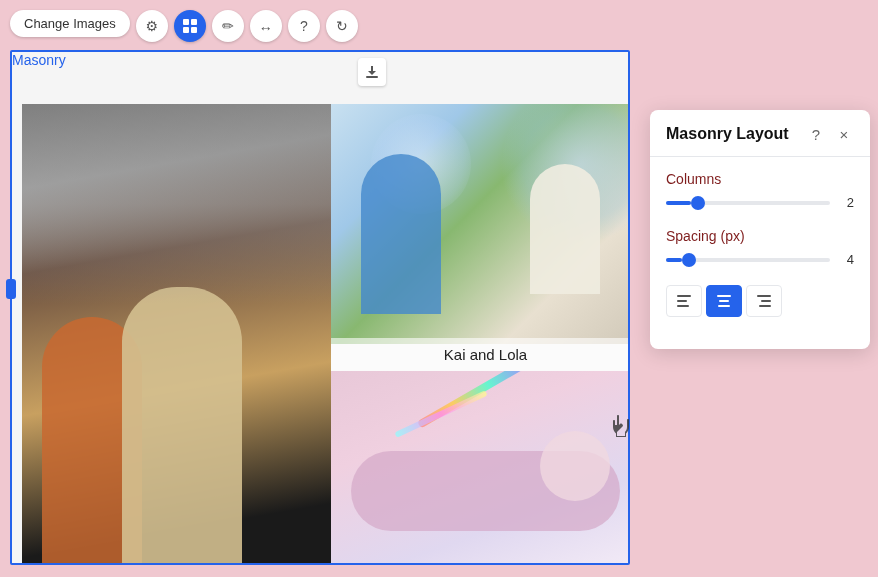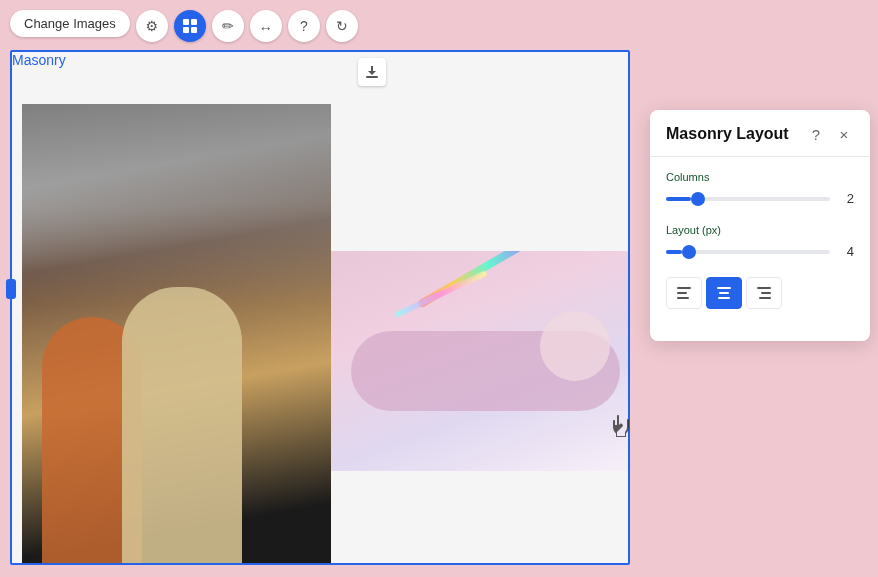--- a/index.html
+++ b/index.html
@@ -167,22 +167,22 @@
 
     .panel-body {
       padding: 14px 16px;
     }
 
     .panel-section {
       margin-bottom: 18px;
     }
 
     .panel-label {
-      font-size: 11px;
-      color: #14532d;
+      font-size: 14px;
+      color: #7f1d1d;
       margin-bottom: 8px;
     }
 
     .slider-row {
       display: flex;
       align-items: center;
       gap: 10px;
     }
 
     .slider-track {
@@ -317,20 +317,32 @@
       <div style="width:100%; height:100%; position:relative; overflow:hidden; background: linear-gradient(170deg, #888 0%, #aaa 15%, #6b5040 30%, #c8a060 55%, #1a1a1a 80%);">
 
         <div style="position:absolute;bottom:40px;left:20px;width:100px;height:260px;background:#c86830;border-radius:50px 50px 0 0;opacity:0.85;"></div>
         <div style="position:absolute;bottom:40px;left:100px;width:120px;height:290px;background:#d4c090;border-radius:55px 55px 0 0;opacity:0.9;"></div>
 
         <div style="position:absolute;top:0;left:0;right:0;height:200px;background:linear-gradient(180deg,#777 0%,#999 50%,transparent 100%);opacity:0.5;"></div>
       </div>
 
     </div>
 
+    <div class="masonry-cell grid-cell-top-right">
+      <div style="width:100%;height:240px;position:relative;overflow:hidden;background:linear-gradient(135deg,#c8e0f0 0%,#a0c8e8 25%,#88b870 45%,#e8e0d0 75%,#d0c8b8 100%);">
+
+        <div style="position:absolute;top:-20px;right:-20px;width:160px;height:160px;border-radius:50%;background:radial-gradient(circle,rgba(200,220,255,0.6) 0%,rgba(160,200,240,0.3) 50%,transparent 70%);"></div>
+        <div style="position:absolute;top:10px;left:40px;width:100px;height:100px;border-radius:50%;background:radial-gradient(circle,rgba(255,255,255,0.4) 0%,rgba(200,220,255,0.2) 60%,transparent 80%);"></div>
+
+        <div style="position:absolute;bottom:30px;left:30px;width:80px;height:160px;background:#4488cc;border-radius:40px 40px 0 0;opacity:0.8;"></div>
+
+        <div style="position:absolute;bottom:50px;right:40px;width:70px;height:130px;background:#f0ece0;border-radius:35px 35px 0 0;opacity:0.9;"></div>
+      </div>
+      <div class="caption">Kai and Lola</div>
+    </div>
 
     <div class="masonry-cell grid-cell-bottom-right">
       <div style="width:100%;height:220px;position:relative;overflow:hidden;background:linear-gradient(160deg,#e8c8d8 0%,#f0d0e0 30%,#e0d8f0 65%,#f8f0f8 100%);">
 
         <div style="position:absolute;top:20px;left:80px;width:120px;height:8px;background:linear-gradient(90deg,#ff8888,#ffcc44,#44ffcc,#8888ff);border-radius:4px;transform:rotate(-30deg);opacity:0.8;"></div>
         <div style="position:absolute;top:40px;left:60px;width:100px;height:6px;background:linear-gradient(90deg,#88ffff,#ff88ff,#ffff88);border-radius:3px;transform:rotate(-25deg);opacity:0.7;"></div>
 
         <div style="position:absolute;top:80px;left:20px;right:20px;height:80px;background:#d4a8c8;border-radius:40px;opacity:0.7;"></div>
         <div style="position:absolute;top:60px;right:30px;width:70px;height:70px;border-radius:50%;background:#f0d8e0;opacity:0.8;"></div>
       </div>
@@ -356,21 +368,21 @@
       <div class="slider-row">
         <div class="slider-track">
           <div class="slider-fill" style="width: 15%;"></div>
           <div class="slider-thumb" style="left: 15%;"></div>
         </div>
         <span class="slider-value">2</span>
       </div>
     </div>
 
     <div class="panel-section">
-      <div class="panel-label">Layout (px)</div>
+      <div class="panel-label">Spacing (px)</div>
       <div class="slider-row">
         <div class="slider-track">
           <div class="slider-fill" style="width: 10%;"></div>
           <div class="slider-thumb" style="left: 10%;"></div>
         </div>
         <span class="slider-value">4</span>
       </div>
     </div>
 
     <div class="panel-section">

